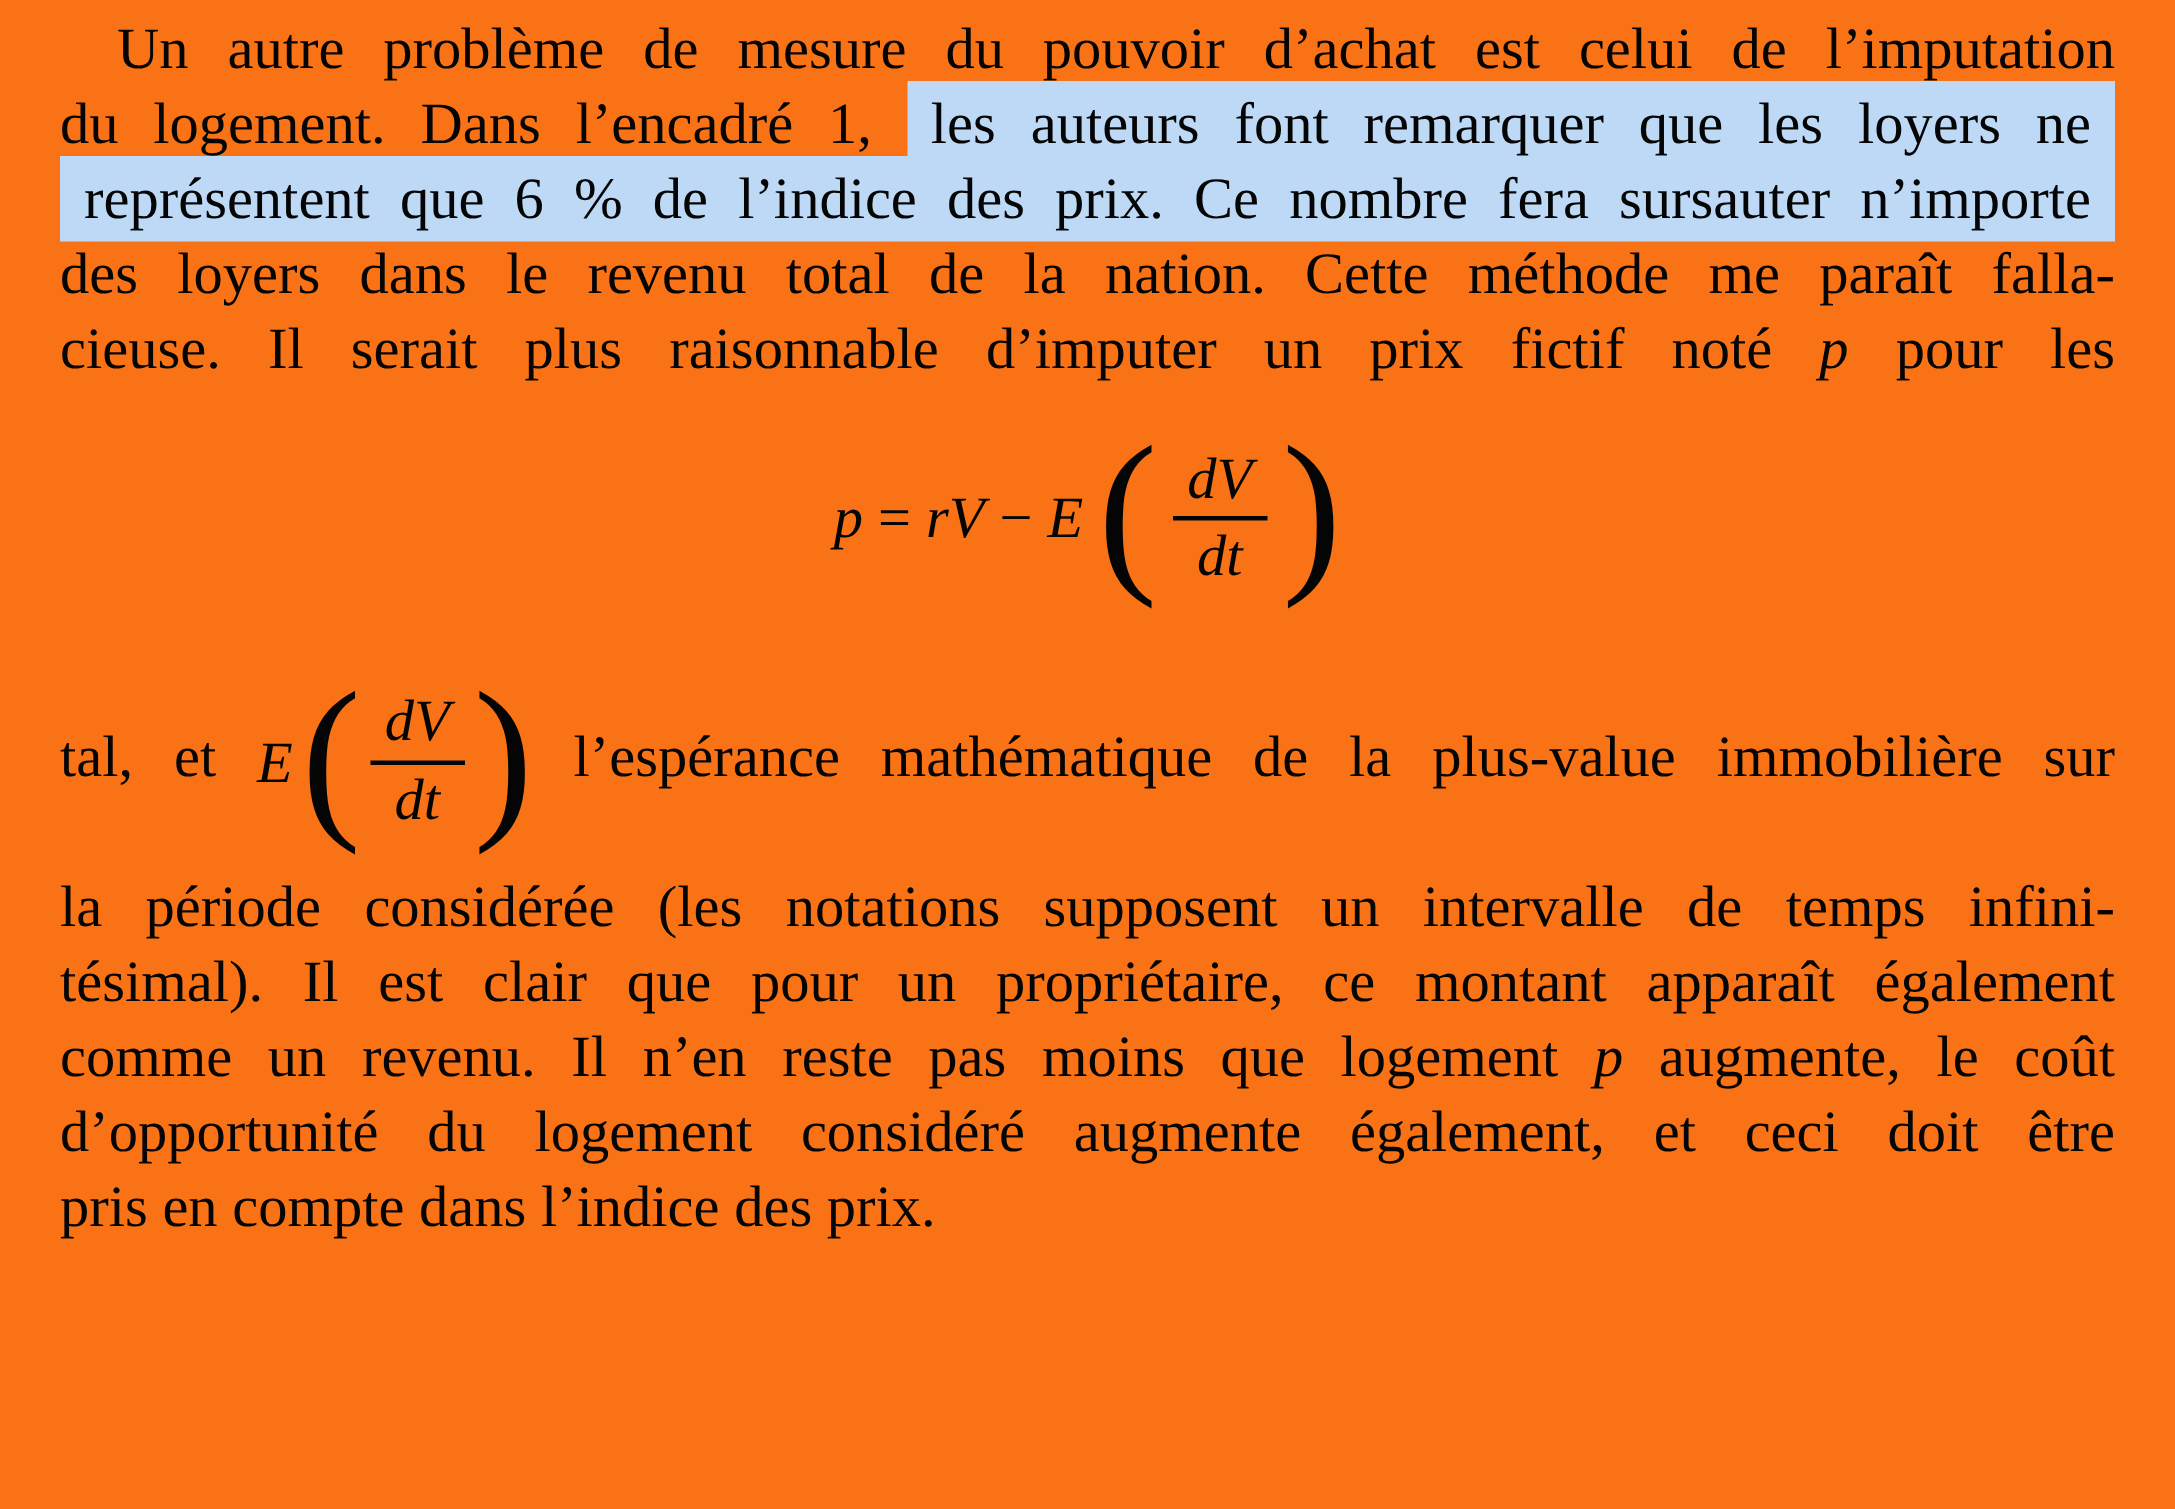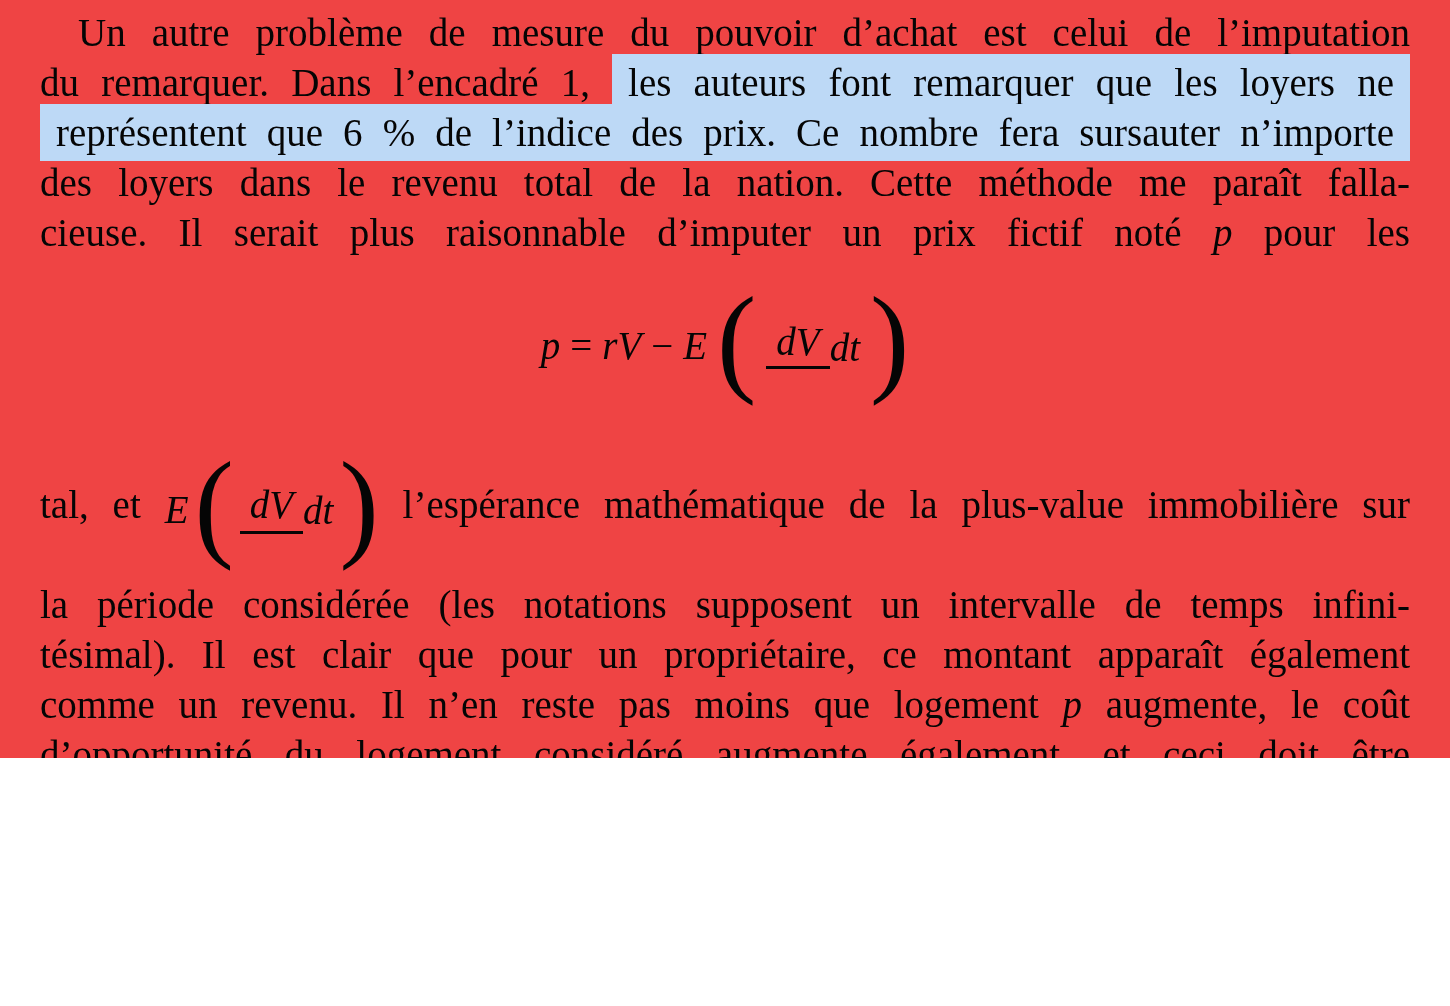--- a/index.html
+++ b/index.html
@@ -1,22 +1,22 @@
 <!DOCTYPE html>
 <html lang="fr"><head>
 <meta charset="utf-8">
 <style>
   html, body { margin: 0; padding: 0; background: #ffffff; }
   .page {
     position: relative;
     width: 1450px;
-    height: 758px;
+    height: 1006px;
     box-sizing: border-box;
     padding: 8px 40px 0 40px;
-    background: #ef4444;
+    background: #f97316;
     font-family: "Liberation Serif", serif;
     font-size: 39px;
     color: #050505;
     overflow: hidden;
   }
   .line {
     height: 50px;
     line-height: 50px;
     text-align: justify;
     text-align-last: justify;
@@ -45,21 +45,21 @@
   .paren {
     font-size: 118px;
     line-height: 0;
     font-weight: 300;
     transform: scaleY(1.02);
     display: inline-block;
     padding-bottom: 10px;
   }
   .frac {
     display: inline-flex;
-    flex-direction: row;
+    flex-direction: column;
     align-items: center;
     vertical-align: middle;
     line-height: 1.05;
   }
   .frac .num {
     border-bottom: 3px solid #050505;
     padding: 0 10px 5px 10px;
   }
   .frac .den { padding-top: 4px; }
   
@@ -78,21 +78,21 @@
     line-height: 1;
   }
   .inline-formula .paren { padding-bottom: 8px; }
 </style>
 </head>
 <body>
 
 <div class="page">
 
   <div class="line indent"><span>Un autre problème de mesure du pouvoir d’achat est celui de l’imputation</span></div>
-  <div class="line"><span>du remarquer. Dans l’encadré 1, </span><span class="hl">les auteurs font remarquer que les loyers ne</span></div>
+  <div class="line"><span>du logement. Dans l’encadré 1, </span><span class="hl">les auteurs font remarquer que les loyers ne</span></div>
   <div class="line"><span class="hl">représentent que 6 % de l’indice des prix. Ce nombre fera sursauter n’importe</span></div>
   <div class="line"><span>des loyers dans le revenu total de la nation. Cette méthode me paraît falla-</span></div>
   <div class="line"><span>cieuse. Il serait plus raisonnable d’imputer un prix fictif noté </span><span class="it">p</span><span> pour les</span></div>
 
   <div class="display-formula">
     <span class="it">p</span>
     <span class="rm">=</span>
     <span class="it">rV</span>
     <span class="rm">−</span>
     <span class="it">E</span>

